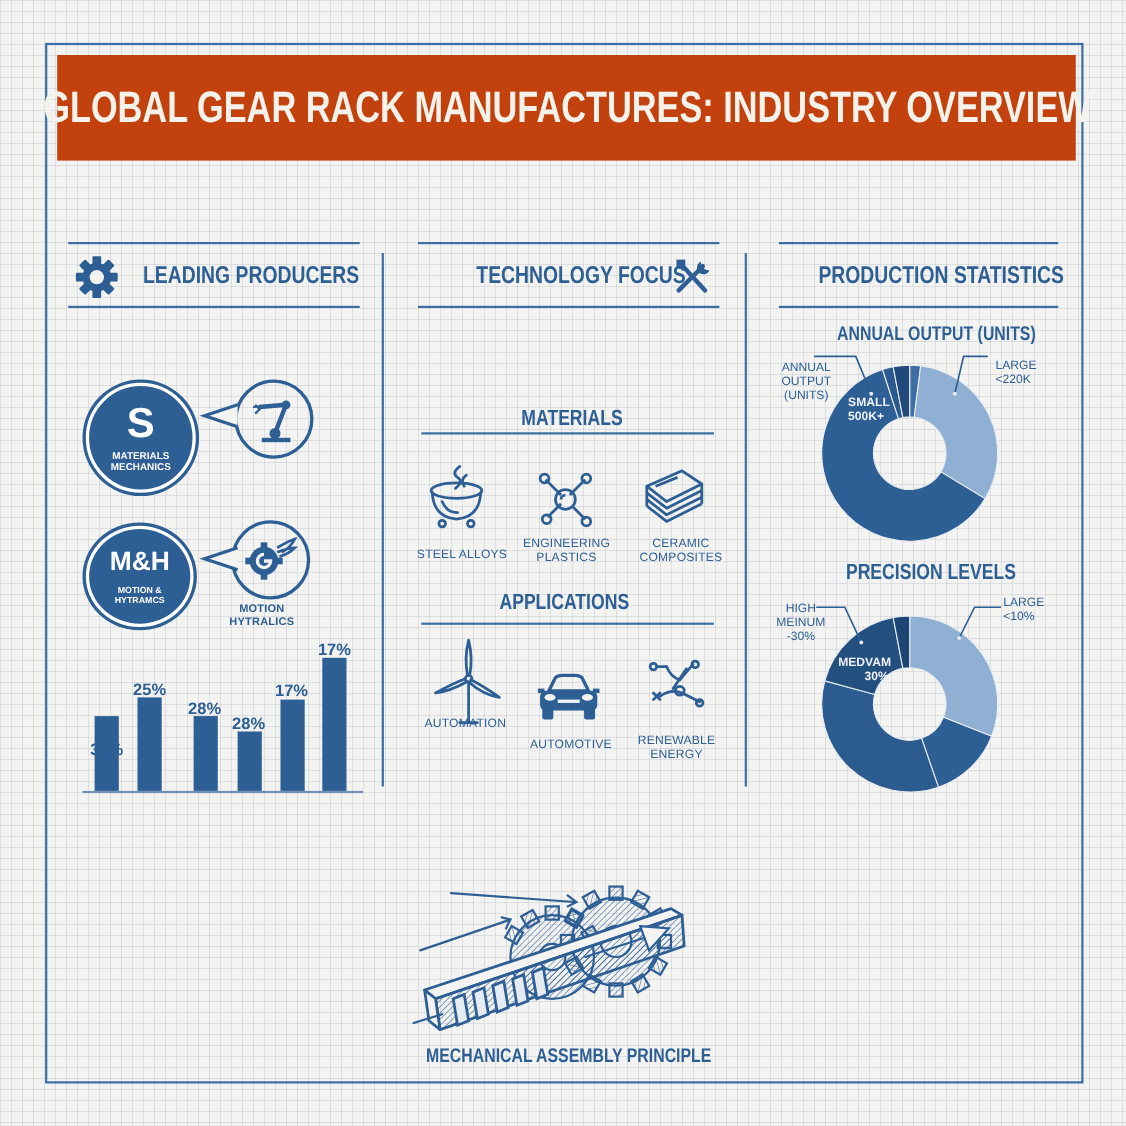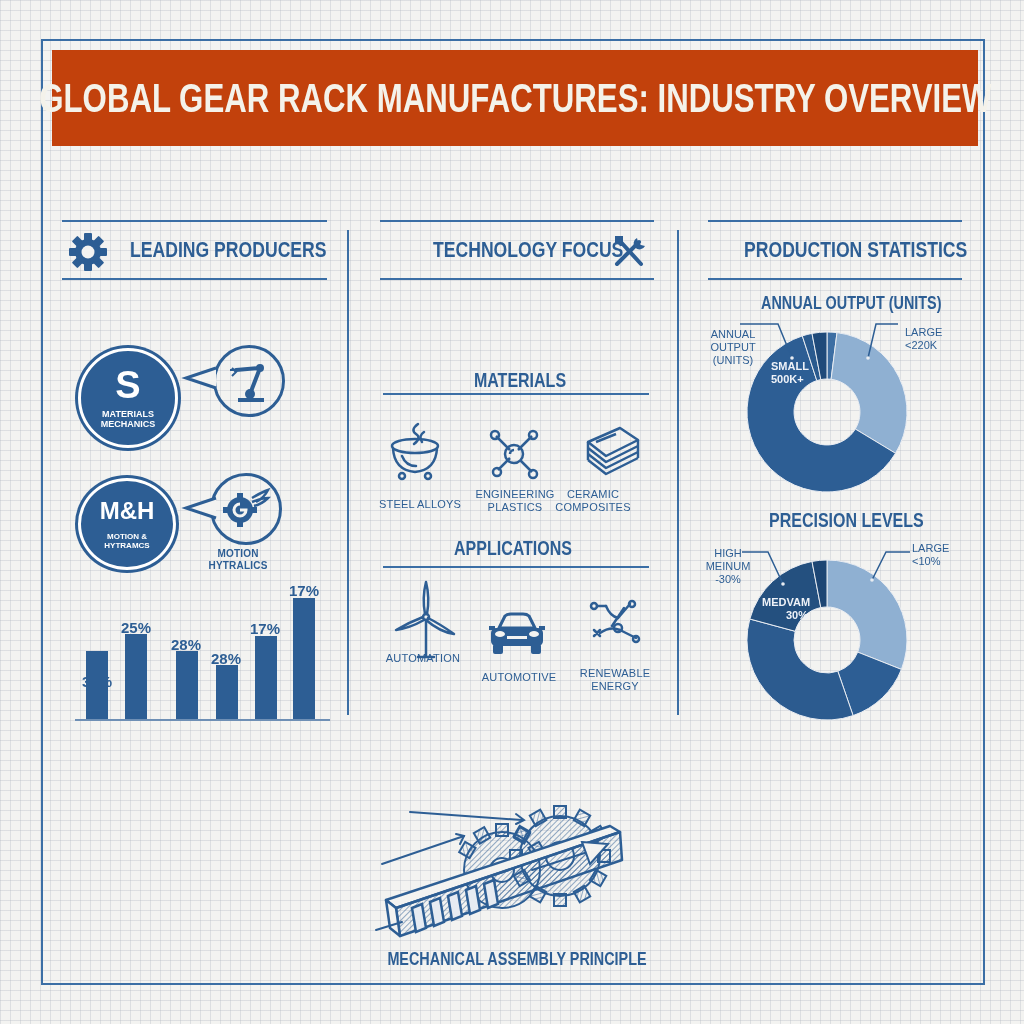--- a/index.html
+++ b/index.html
@@ -242,21 +242,21 @@
           <path d="M2 16 L34 2 L52 14 L20 30 Z"></path>
           <path d="M2 22 L20 36 L52 20"></path>
           <path d="M2 28 L20 42 L52 26"></path>
           <path d="M2 34 L20 48 L52 32"></path>
           <line x1="2" y1="16" x2="2" y2="34"></line>
           <line x1="52" y1="14" x2="52" y2="32"></line>
           <path d="M10 16 L30 8"></path>
         </g>
       </svg>
     </span>
-    <div class="lbl" style="left:548px; top:488px; width:90px;">
+    <div class="lbl" style="left:574px; top:488px; width:90px;">
       <div>CERAMIC</div>
       <div>COMPOSITES</div>
     </div>
   </div>
 
   <div class="sub-title" style="left:433px; top:537px; width:160px;">APPLICATIONS</div>
   <div class="hline" style="left:383px; top:566px; width:266px;"></div>
 
   <div>
     <span class="abs" style="left:394px; top:580px;">

